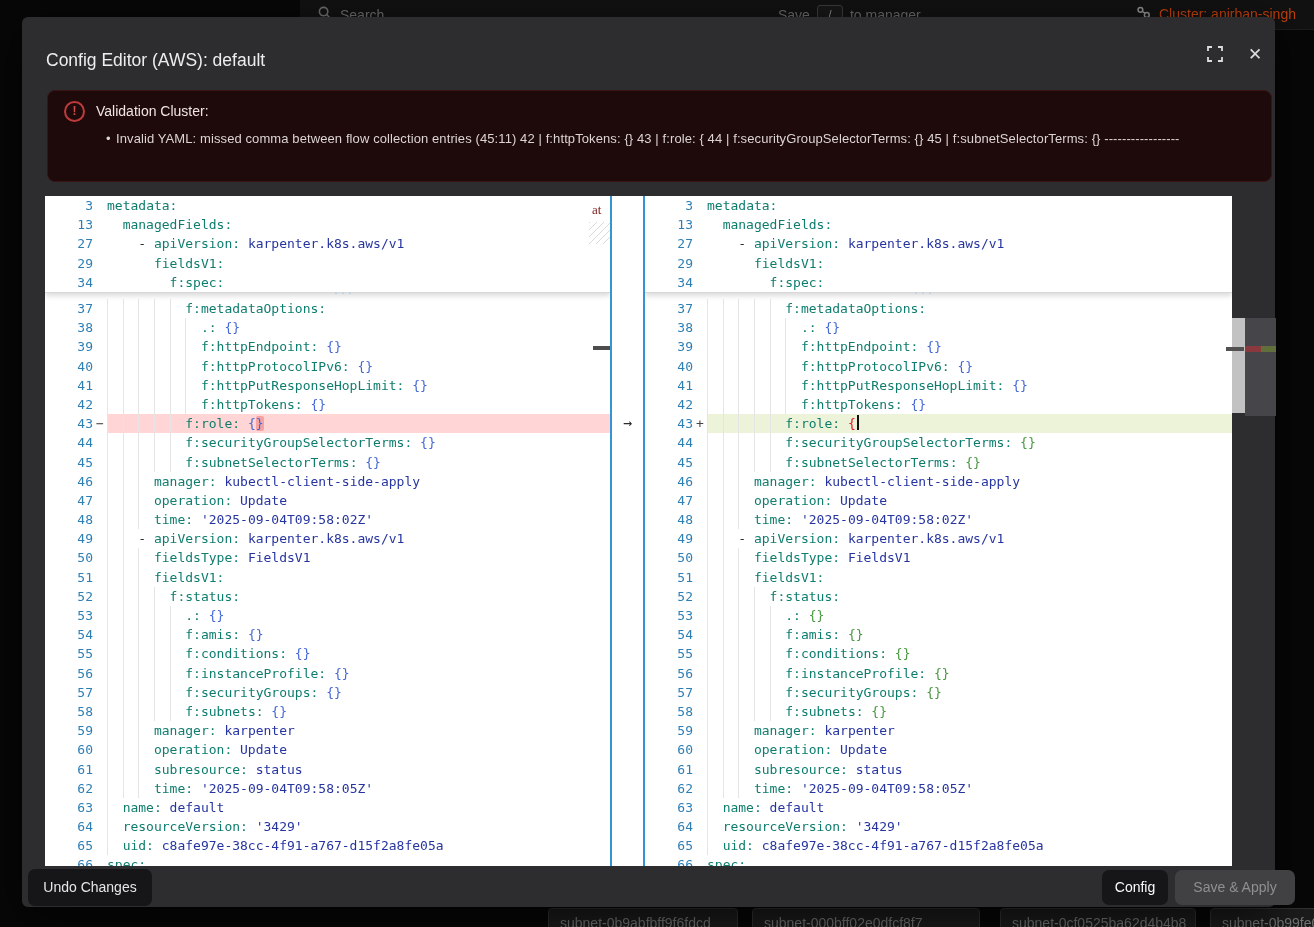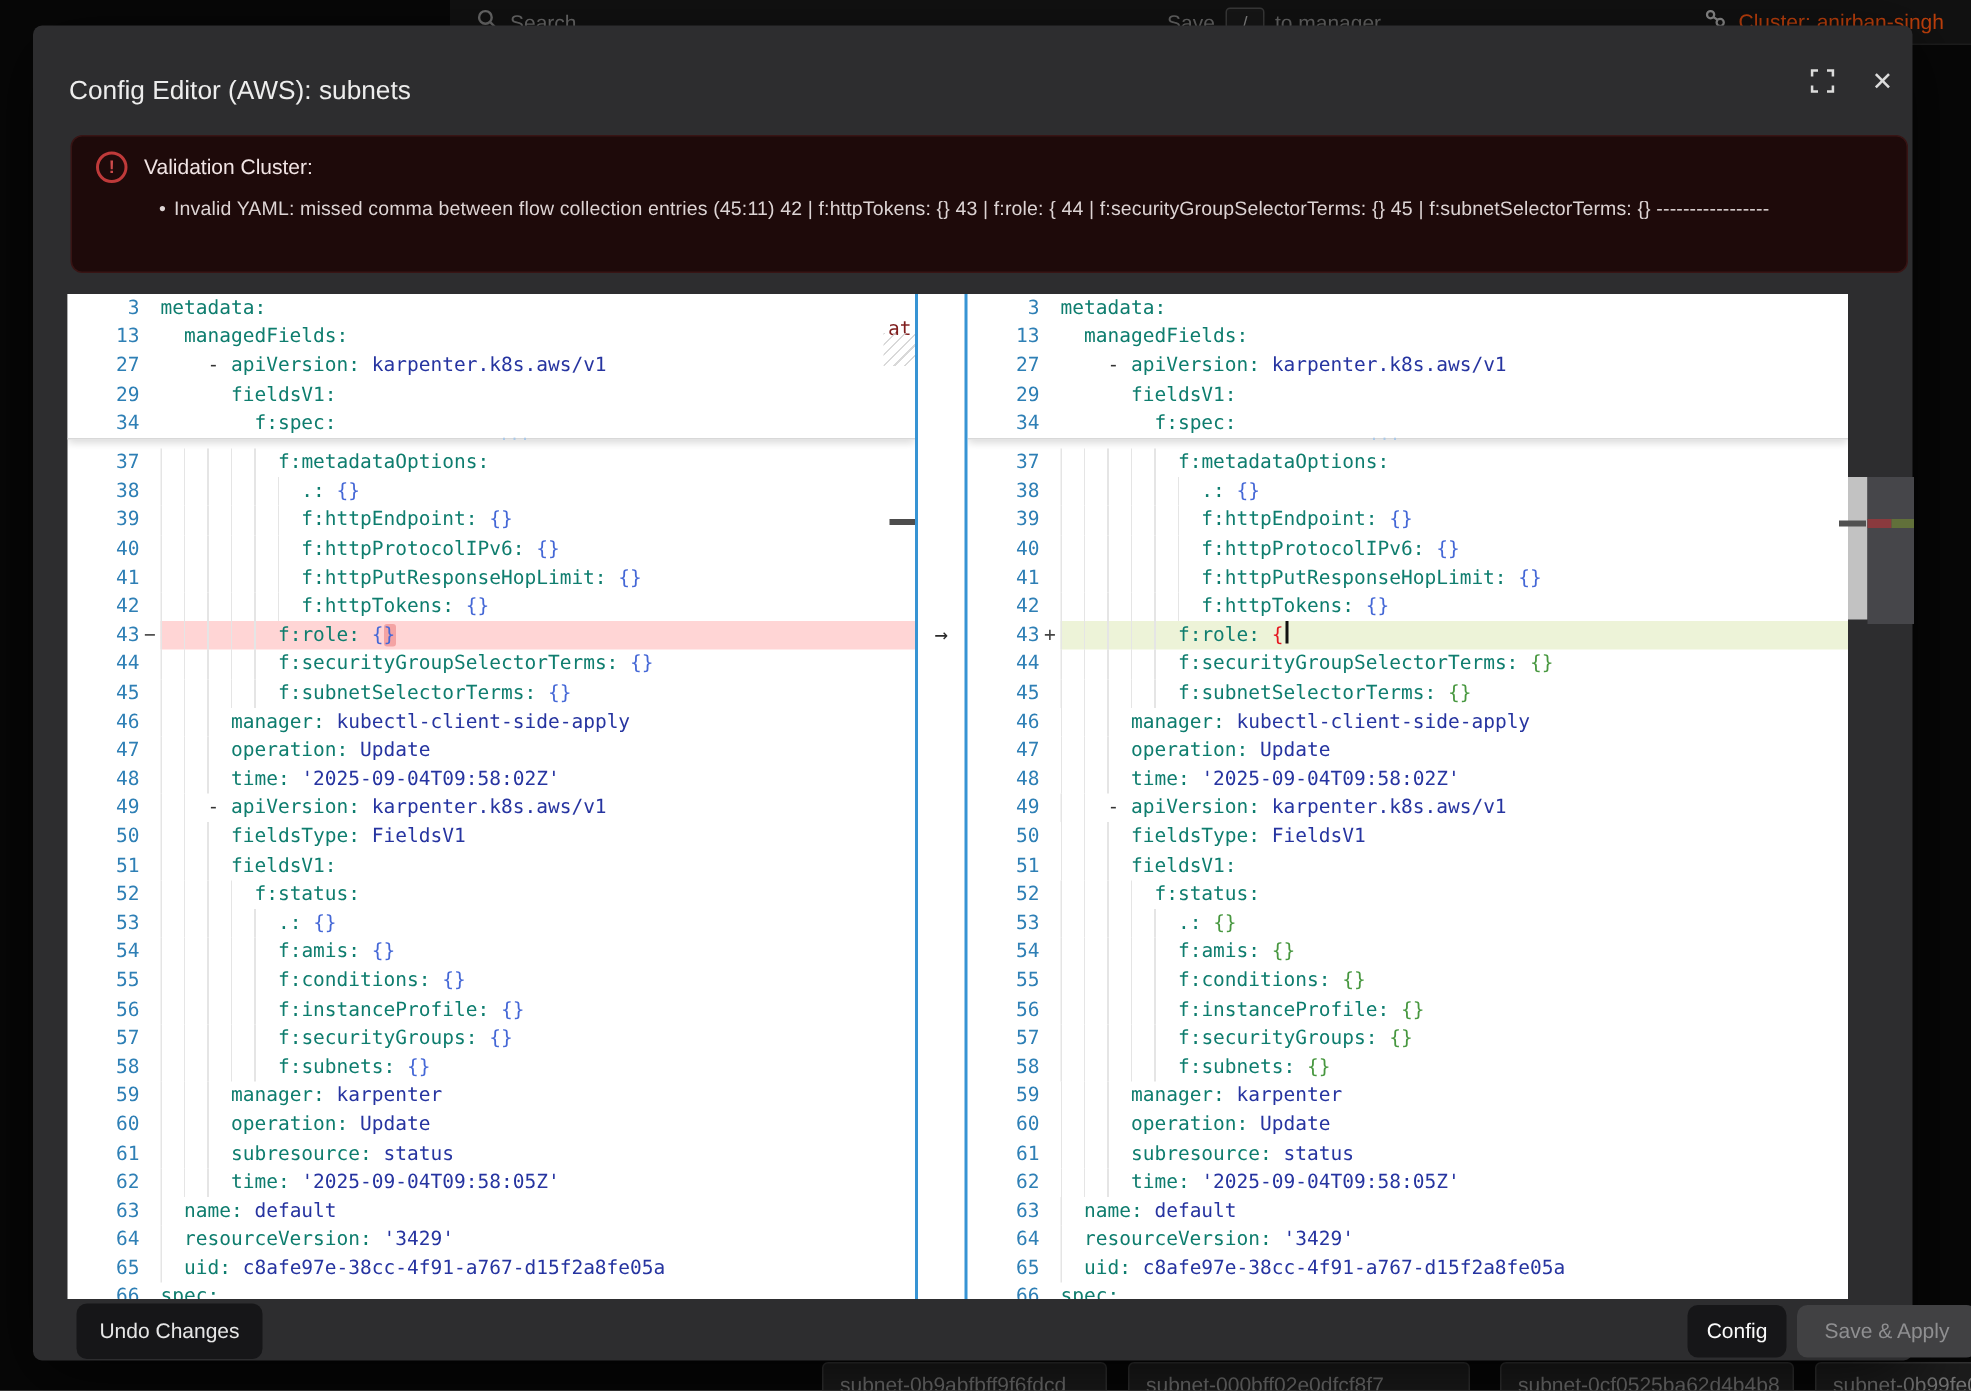--- a/index.html
+++ b/index.html
@@ -60,34 +60,34 @@
   .tk-hl{color:#4467d6;background:#f4a3a3;border-radius:2px;}
   .caret{display:inline-block;width:2px;height:15px;background:#111;vertical-align:-2px;margin-left:1px;}
 
   .mid-strip{position:absolute;left:565px;top:0;bottom:0;width:35px;background:#fff;
     border-left:2px solid #3794d4;border-right:2px solid #3794d4;box-sizing:border-box;z-index:4;}
   .revert-arrow{position:absolute;left:565px;width:35px;top:218px;height:19px;z-index:5;
     text-align:center;line-height:19px;color:#2b2b2b;font-size:15px;cursor:pointer;}
   .fold-dots{position:absolute;top:92px;color:#a8c8e8;font-size:10px;z-index:4;letter-spacing:1px;}
   .fold-dots-left{left:288px;}
   .fold-dots-right{left:868px;}
-  .overflow-frag{position:absolute;left:547px;top:16px;color:#7f1d1d;z-index:4;}
+  .overflow-frag{position:absolute;left:547px;top:6px;color:#7f1d1d;z-index:4;font-family:Liberation Serif, serif;}
   .hatch{position:absolute;left:544px;top:26px;width:21px;height:22px;z-index:4;opacity:.8;
     background:repeating-linear-gradient(135deg,#cfcfcf 0 1px,transparent 1px 5px);}
   .left-del-mark{position:absolute;left:548px;top:150px;width:17px;height:4px;background:#4d4d4d;z-index:5;}
 
   
   .sb-slider{position:absolute;left:1210px;top:301px;width:13px;height:95px;background:#c2c2c2;}
   .ruler-shadow{position:absolute;left:1223px;top:301px;width:31px;height:98px;background:#46464a;}
   .ruler-dark{position:absolute;left:1204px;top:330px;width:18px;height:4px;background:#515151;}
   .ruler-red{position:absolute;left:1223px;top:329px;width:16px;height:6px;background:#8a3a3e;}
   .ruler-green{position:absolute;left:1239px;top:329px;width:15px;height:6px;background:#61703a;}
 
   
-  .btn{position:absolute;border-radius:7px;font-size:14px;text-align:center;cursor:pointer;box-sizing:border-box;margin-left:23px;}
+  .btn{position:absolute;border-radius:7px;font-size:14px;text-align:center;cursor:pointer;box-sizing:border-box;}
   .btn-undo{left:6px;top:852px;width:124px;height:37px;line-height:37px;background:#161618;color:#e6e6e6;}
   .btn-close{left:1080px;top:853px;width:66px;height:35px;line-height:35px;background:#161618;color:#fafafa;}
   .btn-save{left:1153px;top:853px;width:120px;height:35px;line-height:35px;background:#414143;color:#8f8f91;cursor:default;}
 </style>
 </head>
 <body>
 
 <div class="viewport">
 
   <div class="topbar">
@@ -116,21 +116,21 @@
       <span>Cluster: anirban-singh</span>
     </div>
   </div>
 
   <div class="badge" style="left:548px;width:190px;">subnet-0b9abfbff9f6fdcd</div>
   <div class="badge" style="left:752px;width:228px;">subnet-000bff02e0dfcf8f7</div>
   <div class="badge" style="left:1000px;width:196px;">subnet-0cf0525ba62d4b4b8</div>
   <div class="badge" style="left:1210px;width:160px;">subnet-0b99fe0f2fdf8653</div>
 
   <div class="modal">
-    <div class="modal-title">Config Editor (AWS): subnets</div>
+    <div class="modal-title">Config Editor (AWS): default</div>
 
     <div class="icon-btn icon-fullscreen">
       <svg width="16" height="16" viewBox="0 0 16 16" fill="none" stroke="#dcdcdc" stroke-width="1.8">
         <path d="M1 5V1h4"></path>
           <path d="M11 1h4v4"></path>
           <path d="M15 11v4h-4"></path>
           <path d="M5 15H1v-4"></path>
       </svg>
     </div>
     <div class="icon-btn icon-close">✕</div>

